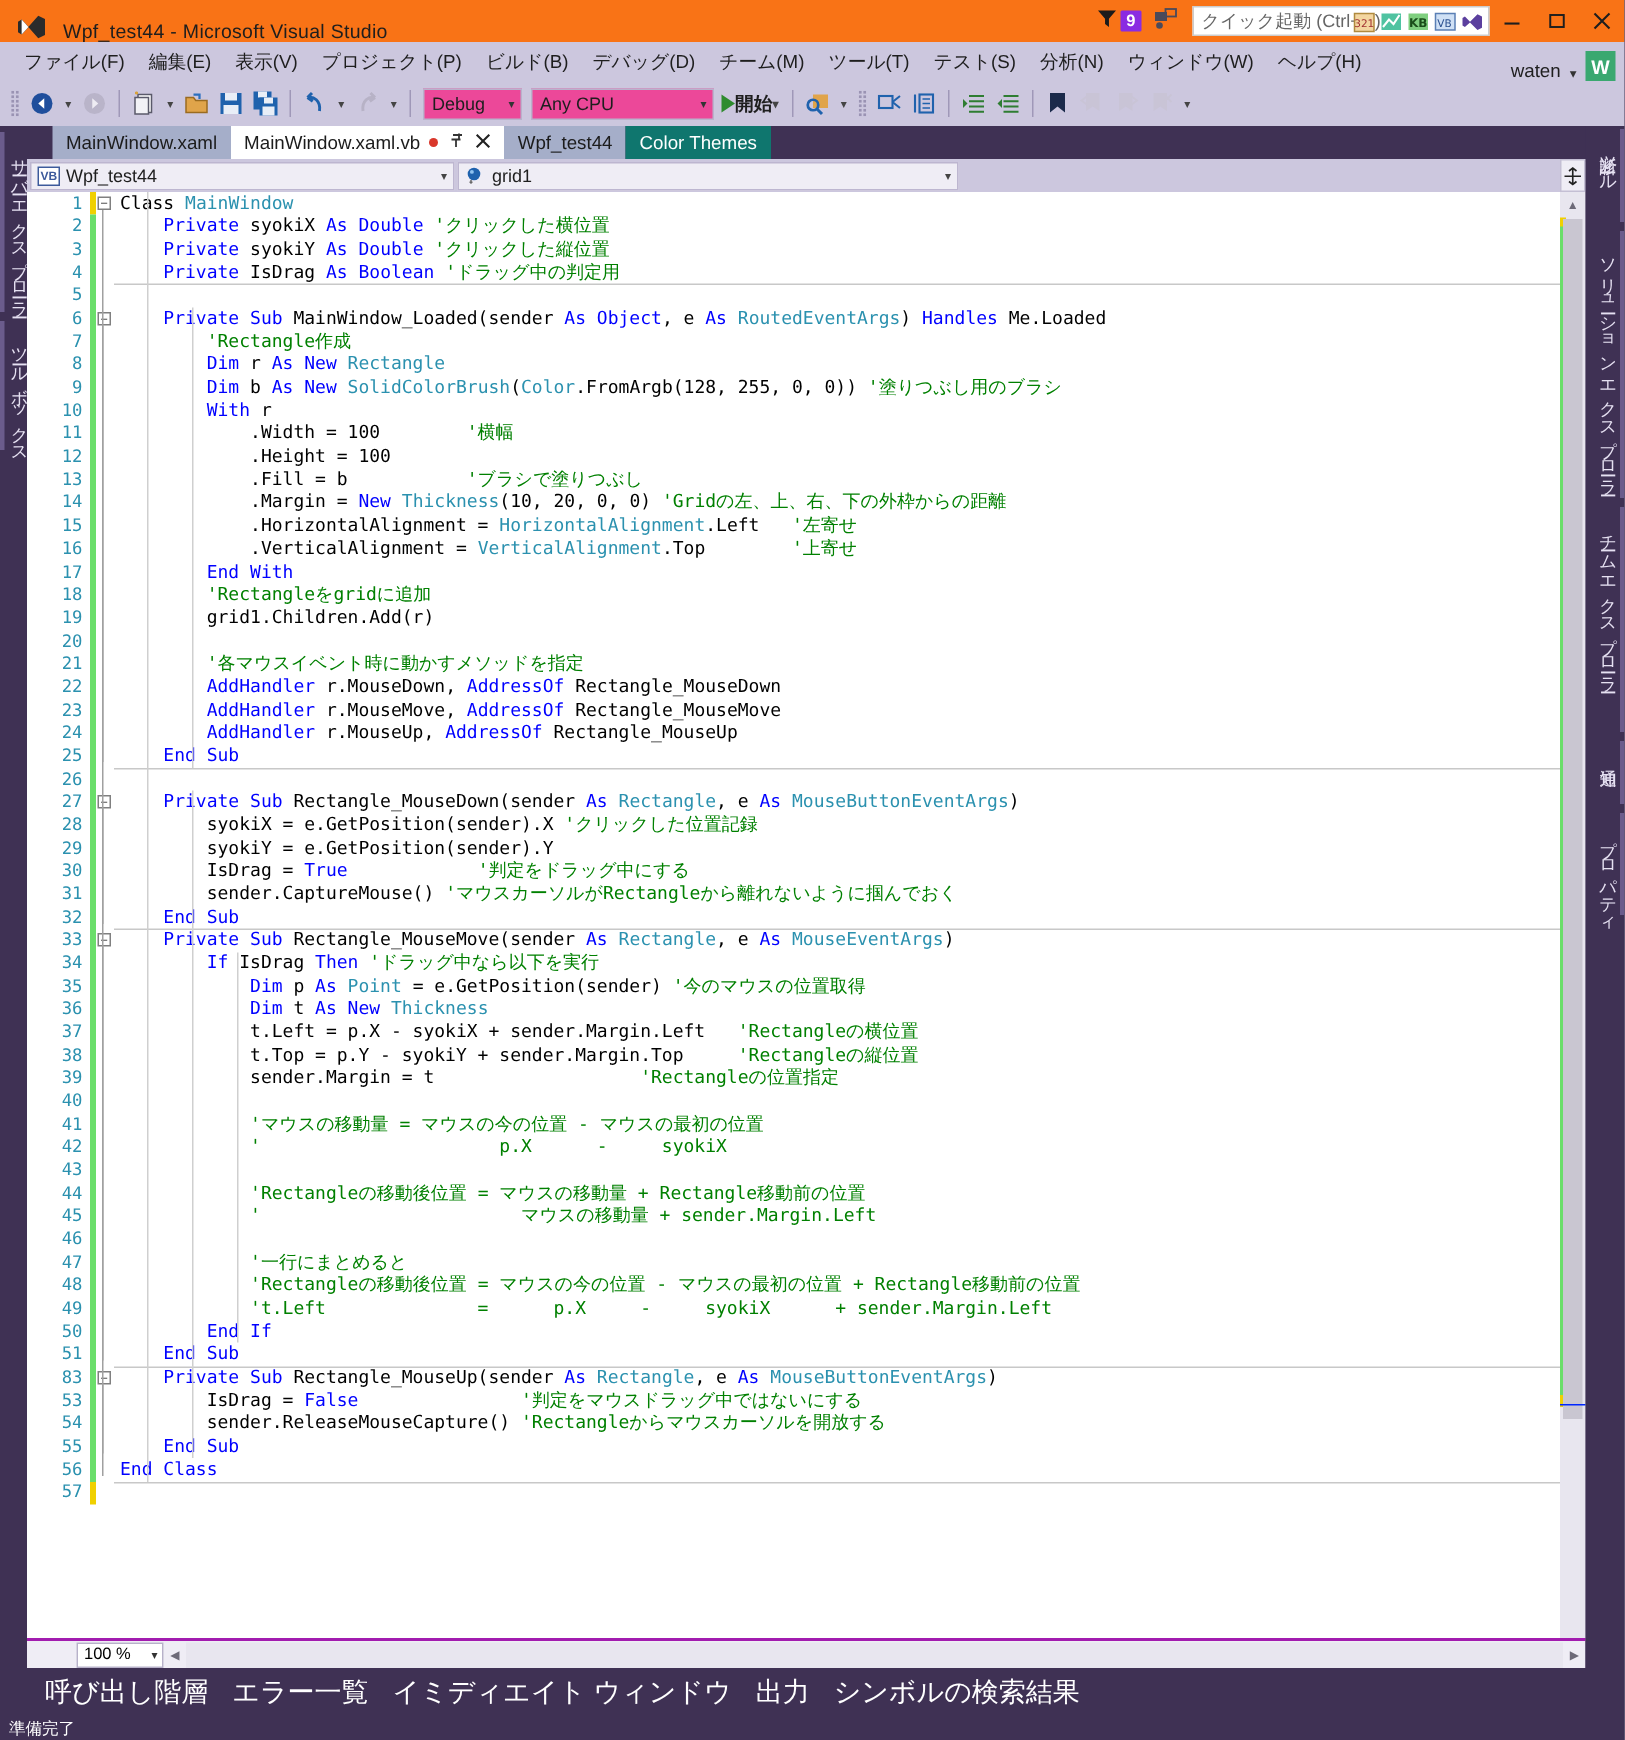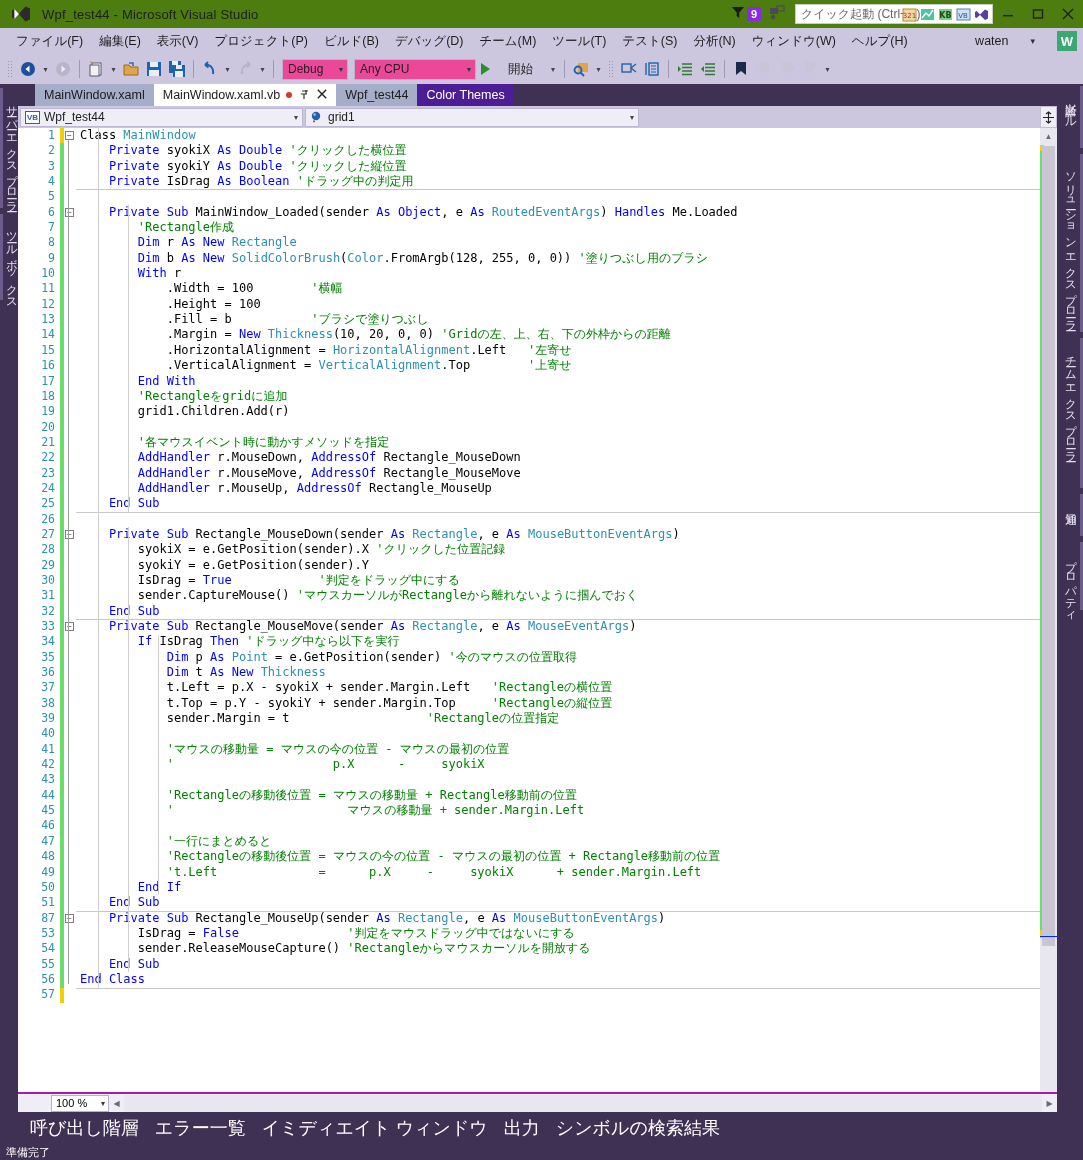--- a/index.html
+++ b/index.html
@@ -4,22 +4,22 @@
 <style>
   * { box-sizing: border-box; margin: 0; padding: 0; }
   html, body {
     width: 1083px; height: 1160px;
     background: #3f3154;
     font-family: "Liberation Sans", sans-serif;
     overflow: hidden;
   }
   
   .titlebar {
-    height: 28px; background: #4d7c0f;
-    display: flex; align-items: center; position: relative;
+    height: 28px; background: #f97316;
+    display: flex; align-items: flex-end; position: relative;
   }
   .vs-logo { width: 26px; height: 20px; margin-left: 8px;
     display:flex; align-items:center; justify-content:center; }
   .title-text { font-size: 13px; color: #1e1e1e; margin-left: 8px; letter-spacing: .2px; }
   .tb-right { position: absolute; right: 0; top: 0; height: 28px;
      display: flex; align-items: center; }
   .bell-wrap { display:flex; align-items:center; gap:2px; margin-right:8px;}
   .badge { background:#8a2be2; color:#fff; font-size:11px; padding:0px 4px;
      border-radius:1px; font-weight:bold; line-height:14px;}
   .feedback-ico { width:20px;height:18px; margin-right:6px; }
@@ -30,57 +30,57 @@
   }
   .ql-icons { position:absolute; right:2px; top:1px; display:flex; gap:1px;}
   .ql-icons > span { width:17px;height:17px; display:inline-block;}
   .wbtn { width:30px;height:28px; display:flex;align-items:center;justify-content:center;
     color:#222; font-size:13px; }
   
   .menubar { height:26px; background:#ccc7de; display:flex; align-items:center;
     position:relative; padding-left:8px; }
   .menuitem { font-size:12.5px; color:#1e1e1e; padding:3px 8px; white-space:nowrap;}
   .user-area { position:absolute; right:6px; top:0; height:26px;
-     display:flex; align-items:center; gap:22px; }
+     display:flex; align-items:flex-end; gap:6px; }
   .user-name { font-size:12.5px; color:#1e1e1e; }
   .user-caret { font-size:9px; color:#333; }
   .user-avatar { width:20px;height:20px;background:#3aa870;color:#fff;
      display:flex;align-items:center;justify-content:center;font-size:13px;font-weight:bold;}
   
   .toolbar { height:30px; background:#ccc7de; display:flex; align-items:center;
      padding-left:4px; gap:1px; }
   .grip { width:6px; height:18px;
     background-image: radial-gradient(circle, #9a93b3 1px, transparent 1px);
     background-size: 3px 3px; margin:0 3px; }
   .tbtn { width:22px;height:24px;display:flex;align-items:center;justify-content:center;}
   .tcaret { width:11px;height:24px;display:flex;align-items:center;justify-content:center;
      font-size:8px;color:#444;}
   .tsep { width:1px;height:18px;background:#9f98b8;margin:0 4px;}
   .combo { height:21px; background:#ec4899; border:1px solid #b9b2cc; font-size:12px;
      color:#1e1e1e; display:flex; align-items:center; padding-left:5px; position:relative;}
   .combo .cc { position:absolute;right:4px;top:5px;font-size:8px;color:#333;}
-  .startbtn { display:flex;align-items:center;gap:18px;font-size:12.5px;color:#1e1e1e;
-     padding:0 4px; height:24px;}
+  .startbtn { display:flex;align-items:center;gap:0;font-size:12.5px;color:#1e1e1e;
+     padding:0 4px; height:24px;font-weight:bold;}
   .tri { width:0;height:0;border-left:9px solid #2e8b2e;border-top:6px solid transparent;
      border-bottom:6px solid transparent;}
   
   .body-wrap { display:flex; height:1160px; }
   .vtabbar { width:18px; background:#3f3154; position:relative; }
   .vtab { writing-mode: vertical-rl; font-size:11.5px; color:#e6e1f2;
      padding:8px 2px; white-space:nowrap; letter-spacing:0px; }
   .vtab-strip { position:absolute; left:0; width:3px; background:#6b5c8c; }
   .center { flex:1; display:flex; flex-direction:column; background:#3f3154;}
   
   .tabrow { height:22px; display:flex; align-items:stretch; background:#3f3154;
      padding-left:17px; }
   .tab { display:flex; align-items:center; padding:0 9px; font-size:12.5px;
      white-space:nowrap; }
   .tab.inactive-group { background:#a5aec9; color:#1c1c1c; }
   .tab.active { background:#ffffff; color:#1c1c1c; }
-  .tab.preview { background:#4c1d95; color:#ffffff; }
+  .tab.preview { background:#0f766e; color:#ffffff; }
   .dirty-dot { width:6px;height:6px;border-radius:50%;background:#d9372b;
      display:inline-block;margin-left:6px;}
   .pin { margin-left:7px; font-size:11px; color:#333; }
   .tabclose { margin-left:7px; font-size:12px; color:#333; }
   
   .navbar { height:22px; background:#ccc7de; display:flex; align-items:center;
     padding-left:2px; gap:2px;}
   .navcombo { height:19px; background:#efedf5; border:1px solid #bdb6d0;
     display:flex; align-items:center; font-size:12px; color:#1e1e1e;
     padding-left:4px; position:relative; }
@@ -477,21 +477,21 @@
             <div class="ln">42</div>
             <div class="ln">43</div>
             <div class="ln">44</div>
             <div class="ln">45</div>
             <div class="ln">46</div>
             <div class="ln">47</div>
             <div class="ln">48</div>
             <div class="ln">49</div>
             <div class="ln">50</div>
             <div class="ln">51</div>
-            <div class="ln">87</div>
+            <div class="ln">83</div>
             <div class="ln">53</div>
             <div class="ln">54</div>
             <div class="ln">55</div>
             <div class="ln">56</div>
             <div class="ln">57</div>
           </div>
         <div class="changebar" id="changebar">
             <div style="position: absolute; left: 0px; width: 4px; top: 0px; height: 15.35px; background: rgb(240, 208, 0);"></div>
             <div style="position: absolute; left: 0px; width: 4px; top: 15.35px; height: 844.25px; background: rgb(106, 222, 106);"></div>
             <div style="position: absolute; left: 0px; width: 4px; top: 859.6px; height: 15.35px; background: rgb(240, 208, 0);"></div>

